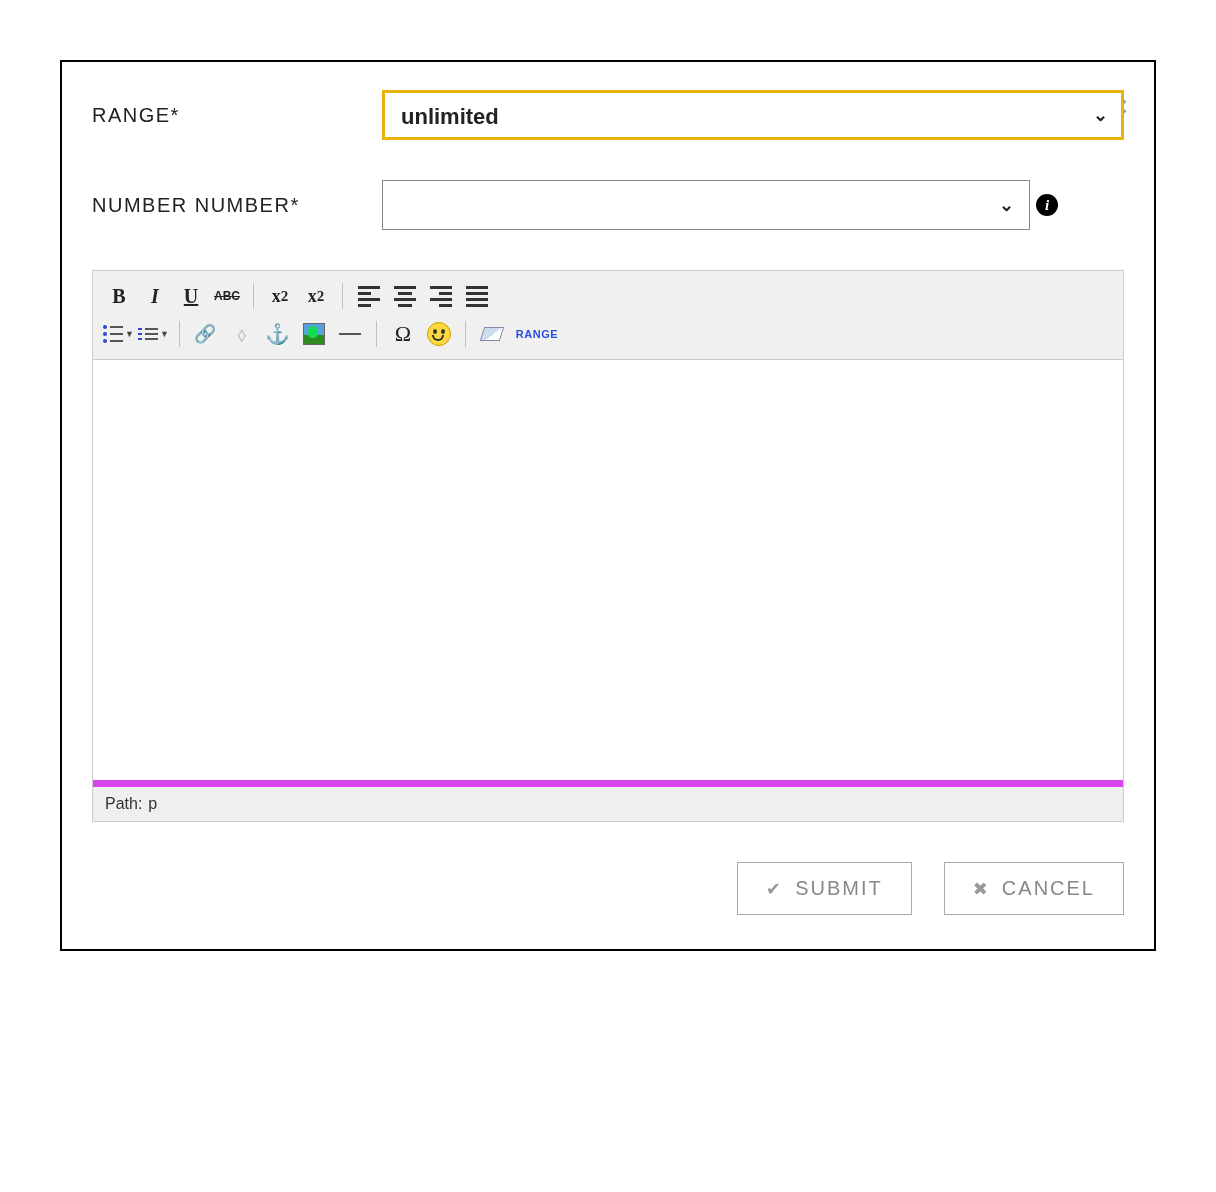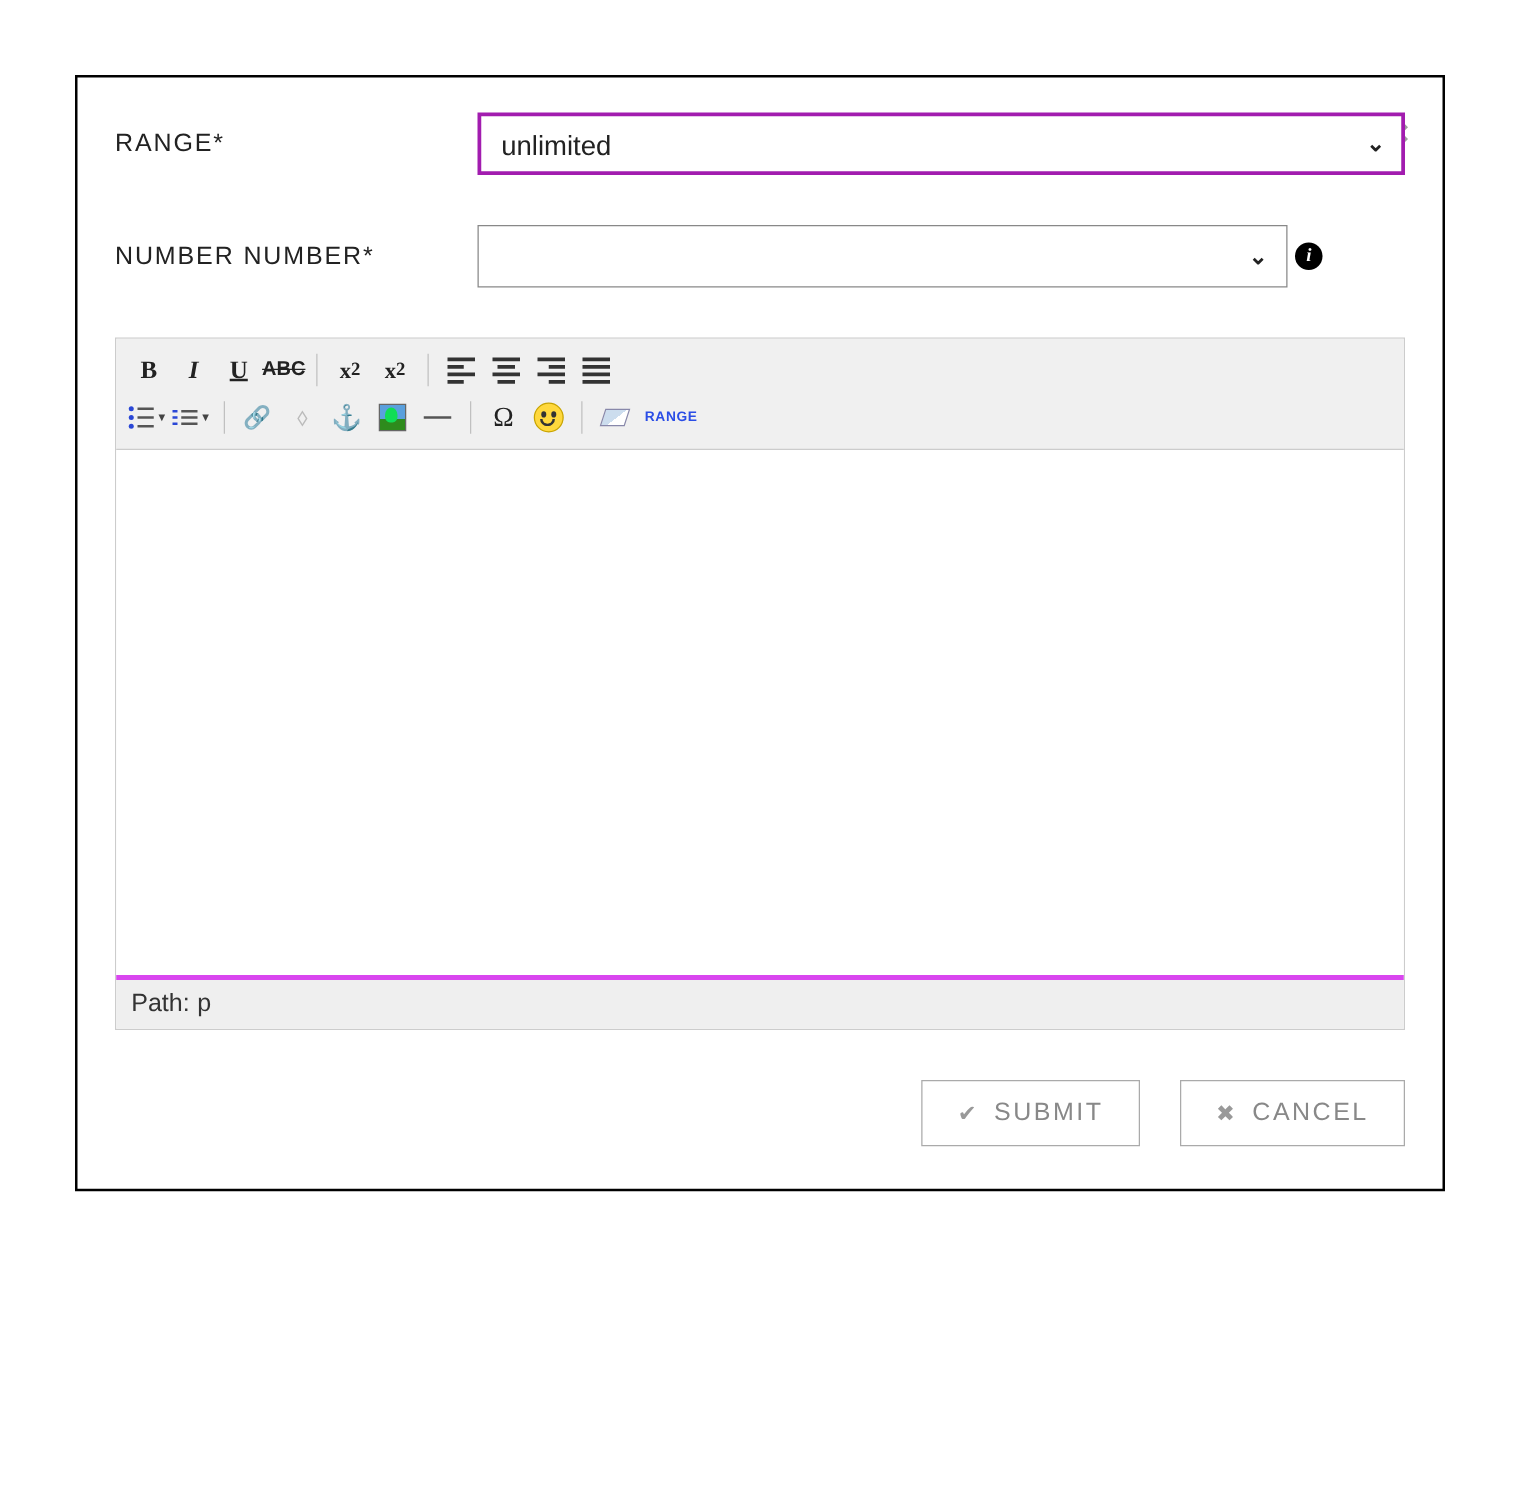--- a/index.html
+++ b/index.html
@@ -63,21 +63,22 @@
       font-size: 22px;
       padding: 0 46px 0 16px;
       background: #fff;
       appearance: none;
       -webkit-appearance: none;
       position: relative;
       line-height: 48px;
       cursor: pointer;
     }
     .select-box.focused {
-      border: 3px solid #a21caf;
+      border: 3px solid #eab308;
+      font-weight: bold;
     }
     .chevron {
       position: absolute;
       right: 16px;
       top: 50%;
       transform: translateY(-50%);
       pointer-events: none;
       font-size: 18px;
       font-weight: 700;
     }
@@ -129,21 +130,21 @@
       align-items: center;
       justify-content: center;
       cursor: pointer;
       font-family: "Times New Roman", serif;
       font-size: 20px;
       color: #222;
     }
     .tbtn.bold { font-weight: 900; }
     .tbtn.italic { font-style: italic; font-weight: 700; }
     .tbtn.underline { text-decoration: underline; font-weight: 700; }
-    .tbtn.strike { text-decoration: line-through; font-size: 16px; font-weight: 700; font-family: Arial; }
+    .tbtn.strike { text-decoration: line-through; font-size: 12px; font-weight: 700; font-family: Arial; }
     .sep {
       width: 1px;
       height: 26px;
       background: #c0c0c0;
       margin: 0 6px;
     }
     .sub-sup { font-weight: 700; font-size: 18px; }
     .align-lines {
       display: flex;
       flex-direction: column;
@@ -189,23 +190,23 @@
     .li-row { display: flex; align-items: center; gap: 3px; }
     .li-bullet { width: 4px; height: 4px; border-radius: 50%; background: #2a47d6; }
     .li-bullet.num { border-radius: 0; background: #2a47d6; width: 4px; height: 2px; }
     .li-line { flex: 1; height: 2px; background: #555; }
     .editor-body {
       height: 420px;
       background: #fff;
     }
     .editor-statusbar {
       background: #efefef;
-      border-top: 4px solid #d946ef;
+      border-top: 7px solid #d946ef;
       padding: 8px 12px;
-      font-size: 20px;
+      font-size: 16px;
       font-family: Arial;
       color: #333;
       display: flex;
       gap: 6px;
     }
     .footer {
       display: flex;
       justify-content: flex-end;
       gap: 32px;
       margin-top: 40px;

